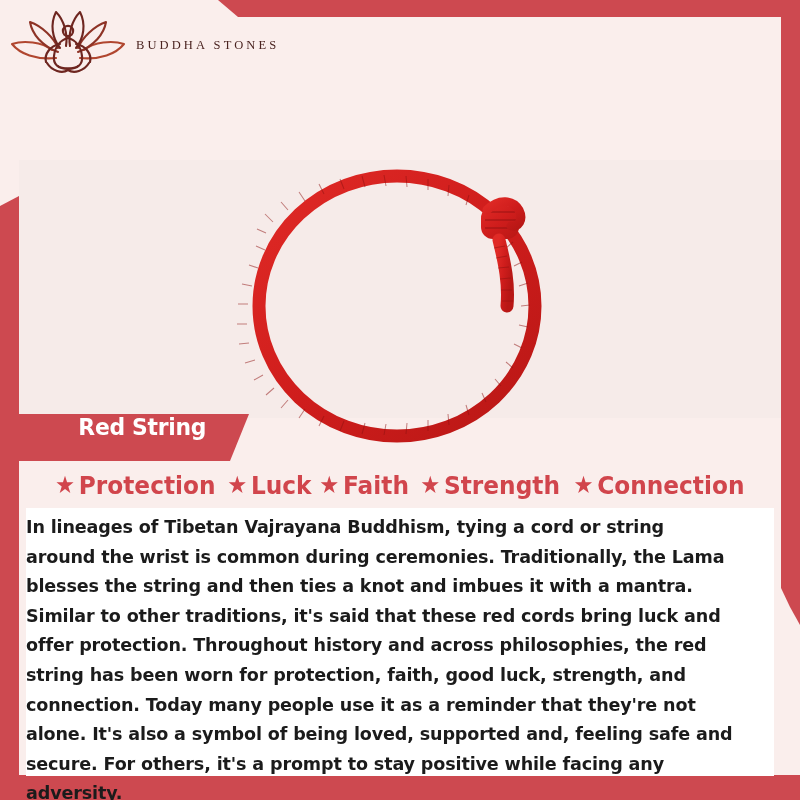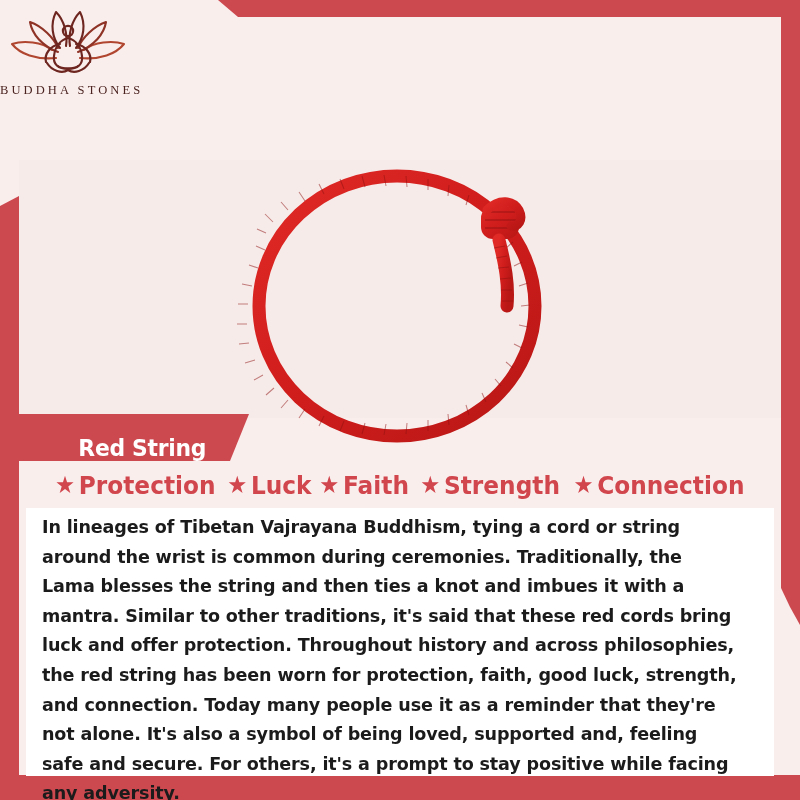--- a/index.html
+++ b/index.html
@@ -39,21 +39,21 @@
   .deco-bottom-bar {
     position:absolute; left:0; top:775px;
     width:800px; height:25px;
     background:#cd4950;
     clip-path: polygon(0 0, 1155px 0, 1133px 25px, 0 25px);
   }
 
   
   .logo-block {
     position:absolute; top:8px; left:0; width:800px;
-    display:flex; flex-direction:column; 
+    display:flex; flex-direction:row; align-items:center;
   }
   .logo-mark { width:136px; height:72px; display:block; }
   .logo-wordmark {
     margin-top:3px;
     font-family:"Liberation Serif", serif;
     font-size:12.5px;
     letter-spacing:3.1px;
     color:#4a2320;
     font-weight:400;
   }
@@ -82,21 +82,21 @@
     background:#f6ebe9;
   }
   .product-img { position:absolute; top:-6px; left:150px; width:470px; height:300px; }
 
   
   .ribbon {
     position:absolute; top:414px; left:19px;
     height:47px; width:230px;
     background:#cd4950;
     clip-path: polygon(0 0, 230px 0, 211px 47px, 0 47px);
-    display:flex; align-items:flex-end;
+    display:flex; align-items:flex-start;
   }
   .ribbon-text {
     margin-left:56px;
     color:#ffffff;
     font-family:"DejaVu Sans", sans-serif;
     font-weight:bold;
     font-size:23px;
     letter-spacing:-0.3px;
     transform:scaleX(0.95);
   }
@@ -117,21 +117,21 @@
     transform:scaleX(0.93);
     margin:0 1px;
   }
   .benefit .star { font-size:24px; margin-right:4px; line-height:1; }
 
   
   .body-copy {
     position:absolute; top:508px; left:26px;
     width:748px; height:268px;
     background:#ffffff;
-    padding:4px 4px 0 16px;
+    padding:4px 4px 0 0;
   }
   .body-copy p {
     font-family:"DejaVu Sans", sans-serif;
     font-weight:bold;
     font-size:18.4px;
     line-height:29.6px;
     color:#1b1b1b;
     transform:scaleX(0.955);
     transform-origin:left top;
     letter-spacing:-0.15px;

